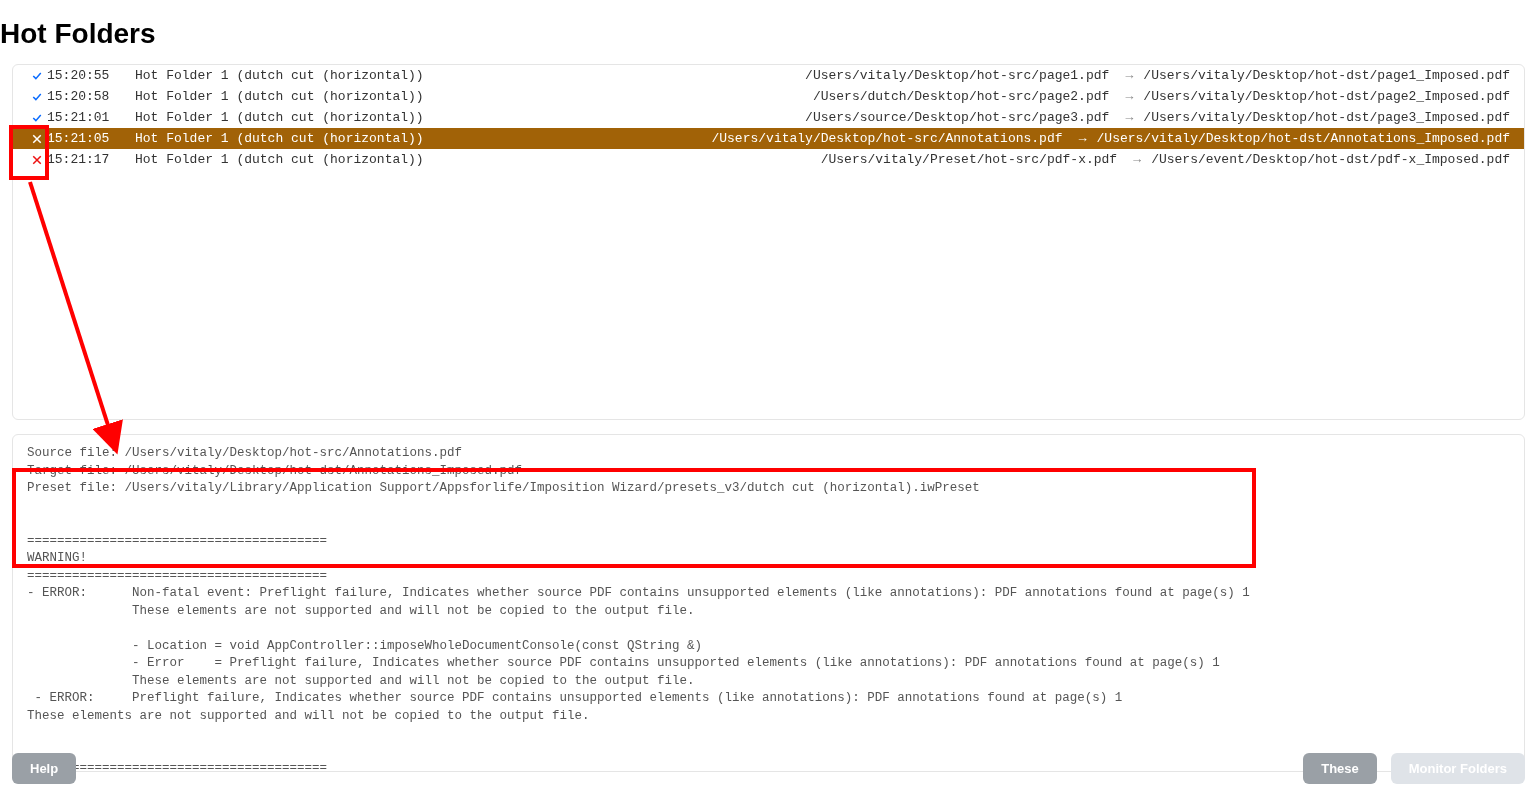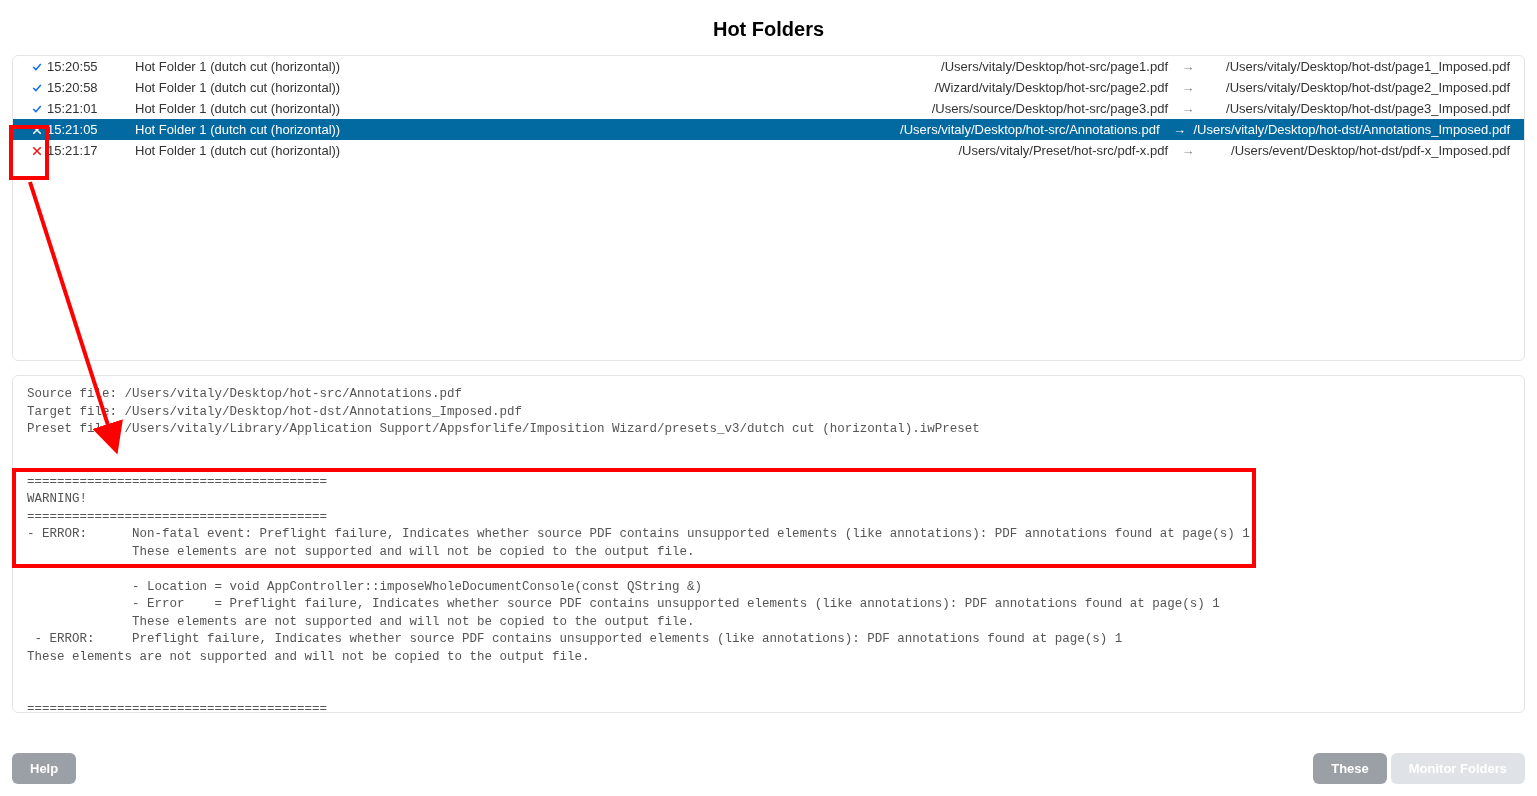--- a/index.html
+++ b/index.html
@@ -7,46 +7,47 @@
     font-family: -apple-system, BlinkMacSystemFont, "Segoe UI", Helvetica, Arial, sans-serif;
     font-size: 13px;
     color: #333;
     background: #fff;
     width: 1537px;
     height: 796px;
     overflow: hidden;
     position: relative;
   }
   .title {
-    text-align: center;
+    text-align: left;
     font-weight: 700;
-    font-size: 20px;
+    font-size: 28px;
     padding: 18px 0 14px 0;
     color: #000;
   }
   .panel {
     margin: 0 12px;
     border: 1px solid #e5e5e5;
     border-radius: 6px;
     background: #fff;
   }
   .log-list {
-    height: 306px;
+    height: 356px;
     overflow: hidden;
+    font-family: Liberation Mono, monospace;
   }
   .row {
     display: flex;
     align-items: center;
     padding: 3px 14px;
     font-size: 13px;
     white-space: nowrap;
     cursor: pointer;
   }
   .row.selected {
-    background: #0369a1;
+    background: #a16207;
     color: #fff;
   }
   .status-cell { width: 20px; display:flex; justify-content:center; }
   .time-cell { width: 88px; }
   .name-cell { flex: 1; }
   .src-cell { text-align: center; padding-right: 6px; }
   .arrow-cell { width: 28px; text-align: center; color: #888; }
   .row.selected .arrow-cell { color: #fff; }
   .dst-cell { min-width: 308px; text-align: right; }
   .check-icon svg, .cross-icon svg { width: 12px; height: 12px; display:block; }
@@ -76,21 +77,21 @@
     border: none;
     border-radius: 6px;
     padding: 8px 18px;
     font-size: 13px;
     font-weight: 600;
     cursor: pointer;
   }
   .btn-grey { background: #9aa0a6; color: #fff; }
   .btn-light { background: #dfe3e8; color: #fff; }
   .spacer { flex: 1; }
-  .footer .btn + .btn { margin-left: 4px; }
+  .footer .btn + .btn { margin-left: 14px; }
 
   
   .anno-box {
     position: absolute;
     border: 4px solid #ff0000;
     pointer-events: none;
   }
   .anno-arrow {
     position: absolute;
     pointer-events: none;
@@ -119,21 +120,21 @@
     <div class="row">
       <span class="status-cell">
         <span class="check-icon">
           <svg viewBox="0 0 16 16">
             <path d="M3 8 L6.5 11.5 L13 4"></path>
           </svg>
         </span>
       </span>
       <span class="time-cell">15:20:58</span>
       <span class="name-cell">Hot Folder 1 (dutch cut (horizontal))</span>
-      <span class="src-cell">/Wizard/vitaly/Desktop/hot-src/page2.pdf</span>
+      <span class="src-cell">/Users/dutch/Desktop/hot-src/page2.pdf</span>
       <span class="arrow-cell">→</span>
       <span class="dst-cell">/Users/vitaly/Desktop/hot-dst/page2_Imposed.pdf</span>
     </div>
     <div class="row">
       <span class="status-cell">
         <span class="check-icon">
           <svg viewBox="0 0 16 16">
             <path d="M3 8 L6.5 11.5 L13 4"></path>
           </svg>
         </span>

